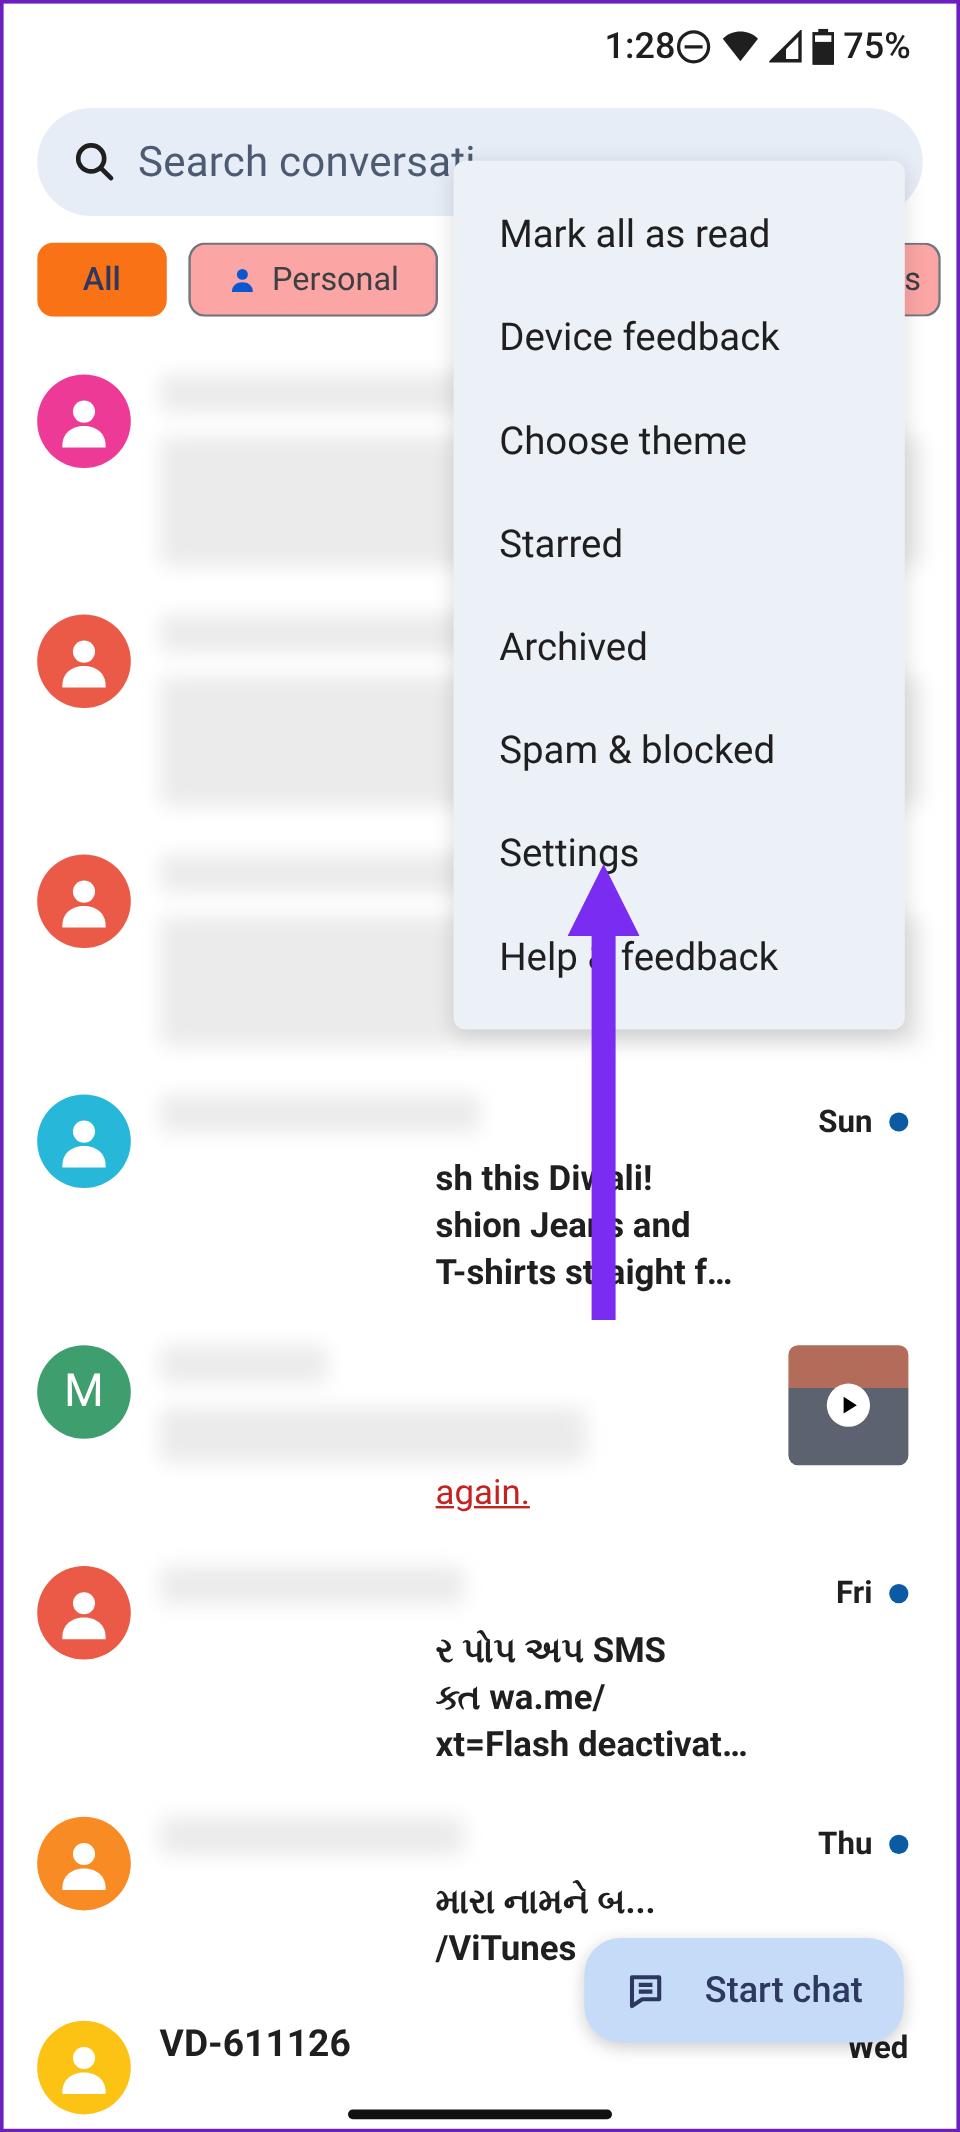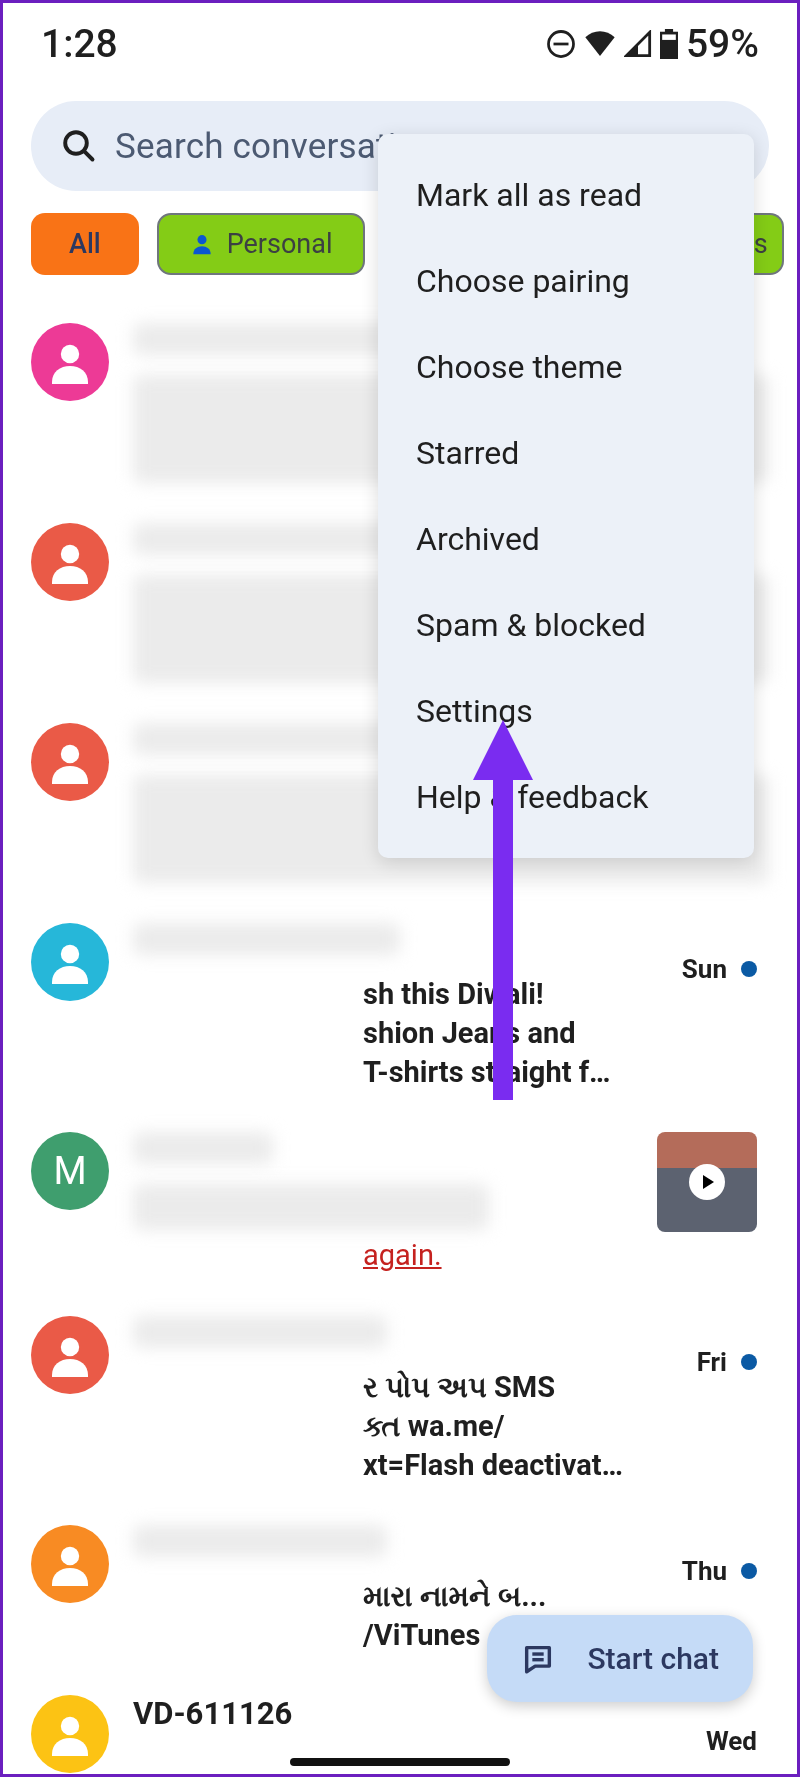--- a/index.html
+++ b/index.html
@@ -9,24 +9,24 @@
     background: #fff;
     border: 3px solid #6b1fbf;
     position: relative;
     overflow: hidden;
     color: #1f1f1f;
   }
 
   
   .status-bar {
     display: flex;
-    justify-content: space-between;
+    justify-content: flex-end;
     align-items: center;
     padding: 18px 38px 8px 38px;
-    font-size: 39px;
+    font-size: 30px;
     font-weight: 500;
     color: #1f1f1f;
   }
   .status-right { display: flex; align-items: center; gap: 8px; }
   .status-right svg { display: block; }
 
   
   .search-bar {
     margin: 26px 28px 0 28px;
     height: 90px;
@@ -55,21 +55,21 @@
   }
   .chip {
     height: 62px;
     border-radius: 14px;
     display: inline-flex;
     align-items: center;
     padding: 0 30px;
     font-size: 27px;
     gap: 12px;
     border: 2px solid #6f767d;
-    background: #84cc16;
+    background: #fca5a5;
     color: #3c4043;
     flex: 0 0 auto;
   }
   .chip.active {
     border: none;
     background: #f97316;
     color: #2c3860;
     font-weight: 500;
     padding: 0 38px;
   }
@@ -126,21 +126,20 @@
   .meta {
     position: absolute;
     top: 26px;
     right: 40px;
     display: flex;
     align-items: center;
     gap: 14px;
     font-size: 26px;
     font-weight: 700;
     color: #1f1f1f;
-    margin-top: 23px;
   }
   .unread-dot {
     width: 16px; height: 16px;
     border-radius: 50%;
     background: #0b5aa4;
   }
 
   
   .blur-block {
     width: 100%;
@@ -241,21 +240,21 @@
       </svg>
     <svg width="28" height="28" viewBox="0 0 24 24">
         <path d="M2 22 L22 2 L22 22 Z" fill="none" stroke="#1f1f1f" stroke-width="2.4"></path>
         <path d="M2 22 L12 12 L12 22 Z" fill="#1f1f1f"></path>
       </svg>
     <svg width="18" height="30" viewBox="0 0 12 22">
         <rect x="3" y="0" width="6" height="3" fill="#1f1f1f"></rect>
         <rect x="0" y="3" width="12" height="19" fill="none" stroke="#1f1f1f" stroke-width="2"></rect>
         <rect x="0" y="8" width="12" height="14" fill="#1f1f1f"></rect>
       </svg>
-    <span>59%</span>
+    <span>75%</span>
   </div>
 </div>
 
 <div class="search-bar">
   <svg width="36" height="36" viewBox="0 0 24 24" fill="none" stroke="#1f1f1f" stroke-width="2.6" stroke-linecap="round">
       <circle cx="10" cy="10" r="7.2"></circle>
       <line x1="21" y1="21" x2="15.4" y2="15.4"></line>
     </svg>
   <div class="placeholder">Search conversati</div>
 </div>
@@ -395,21 +394,21 @@
     </div>
     <div class="meta">
       <span>Wed</span>
     </div>
   </div>
 
 </div>
 
 <div class="menu">
   <div class="menu-item">Mark all as read</div>
-  <div class="menu-item">Choose pairing</div>
+  <div class="menu-item">Device feedback</div>
   <div class="menu-item">Choose theme</div>
   <div class="menu-item">Starred</div>
   <div class="menu-item">Archived</div>
   <div class="menu-item">Spam &amp; blocked</div>
   <div class="menu-item">Settings</div>
   <div class="menu-item">Help &amp; feedback</div>
 </div>
 
 <svg class="arrow" viewBox="0 0 60 380">
   <path d="M30 0 L60 60 L40 60 L40 380 L20 380 L20 60 L0 60 Z" fill="#7a2cf0"></path>

